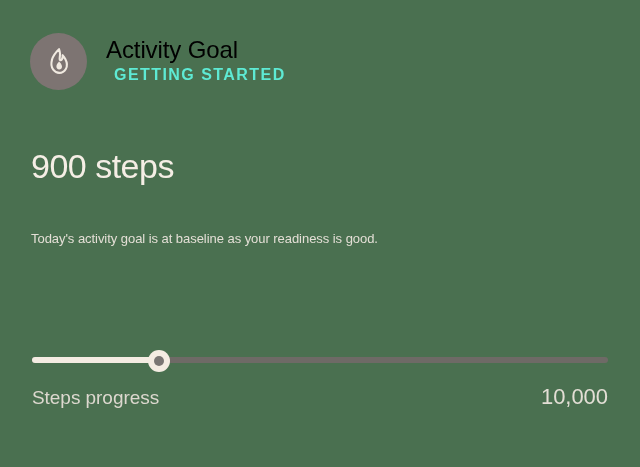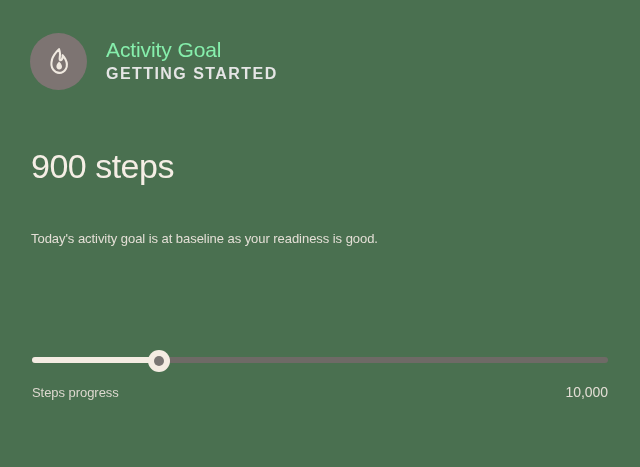--- a/index.html
+++ b/index.html
@@ -34,34 +34,35 @@
   }
   #avatar svg { display:block; }
 
   #header-text {
     display:flex;
     flex-direction:column;
     gap:5px;
     padding-bottom:2px;
   }
   #title {
-    font-size:21px;
+    font-size:24px;
     font-weight:500;
-    color:#86efac;
+    color:#000000;
     line-height:1.05;
     letter-spacing:-0.1px;
     white-space:nowrap;
   }
   #eyebrow {
     font-size:16px;
     font-weight:bold;
-    color:#e5e5e5;
+    color:#5eead4;
     letter-spacing:1.45px;
     line-height:1.05;
     white-space:nowrap;
+    margin-left:8px;
   }
 
   
   #headline {
     position:absolute;
     left:31px; top:149px;
     font-size:34px;
     font-weight:500;
     color:#f5eee5;
     line-height:1.0;
@@ -121,28 +122,28 @@
   
   #slider-labels {
     position:absolute;
     left:32px; top:384px;
     width:576px;
     display:flex;
     justify-content:space-between;
     align-items:baseline;
   }
   #progress-label {
-    font-size:13px;
+    font-size:19px;
     font-weight:400;
     color:#ddd8cf;
     letter-spacing:-0.05px;
     white-space:nowrap;
   }
   #goal-value {
-    font-size:14px;
+    font-size:22px;
     font-weight:500;
     color:#e3ded5;
     letter-spacing:-0.05px;
     white-space:nowrap;
   }
 </style>
 </head>
 <body>
 
 <div id="card" style="background: rgb(74, 112, 80);">

